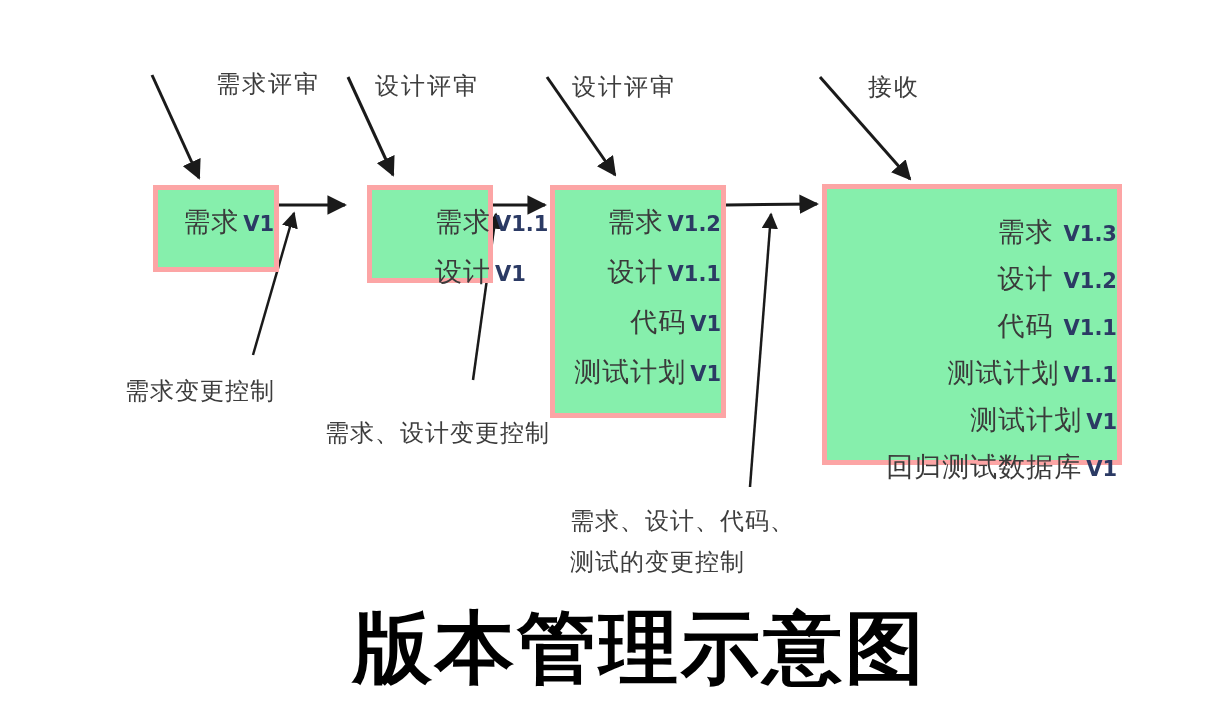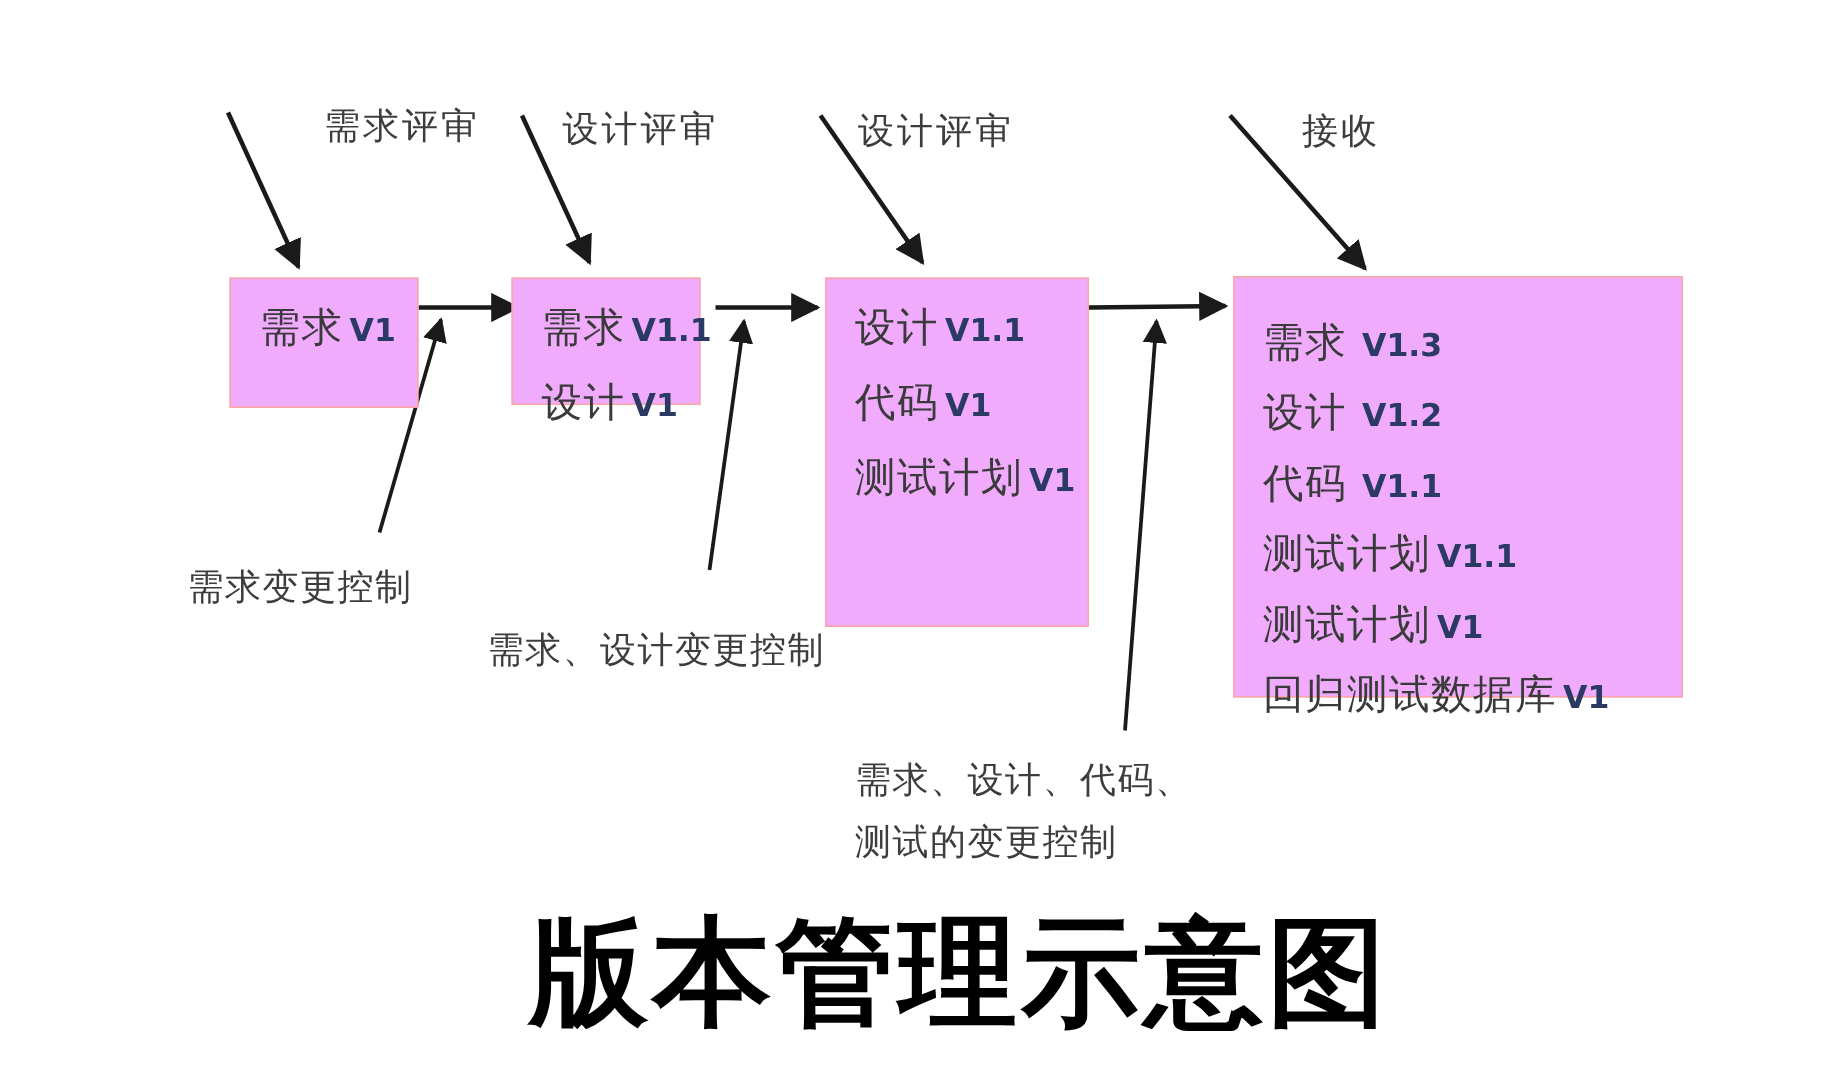--- a/index.html
+++ b/index.html
@@ -17,22 +17,23 @@
   }
   .arrow-layer {
     position: absolute;
     left: 0; top: 0;
     width: 1226px; height: 724px;
     pointer-events: none;
   }
   .vbox {
     position: absolute;
     box-sizing: border-box;
-    border: 1px solid #fca5a5;
-    background: #f0abfc;
+    border: 5px solid #fca5a5;
+    background: #86efac;
+    text-align: right;
   }
   .vbox .box-line {
     white-space: nowrap;
     color: #3a3a3a;
     font-size: 27px;
     letter-spacing: 1px;
   }
   .vbox .box-content { padding: 8px 0 0 19px; line-height: 48px; }
   .vbox.b4 .box-content { padding-top: 21px; line-height: 45px; }
   .version {
@@ -100,29 +101,30 @@
   <div class="flabel" style="left:375px; top:70px;">设计评审</div>
   <div class="flabel" style="left:572px; top:71px;">设计评审</div>
   <div class="flabel" style="left:868px; top:71px;">接收</div>
 
   <div class="vbox b1" style="left:153px; top:185px; width:126px; height:87px;">
     <div class="box-content">
       <div class="box-line"><span>需求</span><span class="version">V1</span></div>
     </div>
   </div>
 
-  <div class="vbox b2" style="left:341px; top:185px; width:126px; height:85px;">
+  <div class="vbox b2" style="left:367px; top:185px; width:126px; height:98px;padding-left:44px;">
     <div class="box-content">
       <div class="box-line"><span>需求</span><span class="version">V1.1</span></div>
       <div class="box-line"><span>设计</span><span class="version">V1</span></div>
     </div>
   </div>
 
   <div class="vbox b3" style="left:550px; top:185px; width:176px; height:233px;">
     <div class="box-content">
+      <div class="box-line"><span>需求</span><span class="version">V1.2</span></div>
       <div class="box-line"><span>设计</span><span class="version">V1.1</span></div>
       <div class="box-line"><span>代码</span><span class="version">V1</span></div>
       <div class="box-line"><span>测试计划</span><span class="version">V1</span></div>
     </div>
   </div>
 
   <div class="vbox b4" style="left:822px; top:184px; width:300px; height:281px;">
     <div class="box-content">
       <div class="box-line sp"><span>需求</span><span class="version">V1.3</span></div>
       <div class="box-line sp"><span>设计</span><span class="version">V1.2</span></div>

